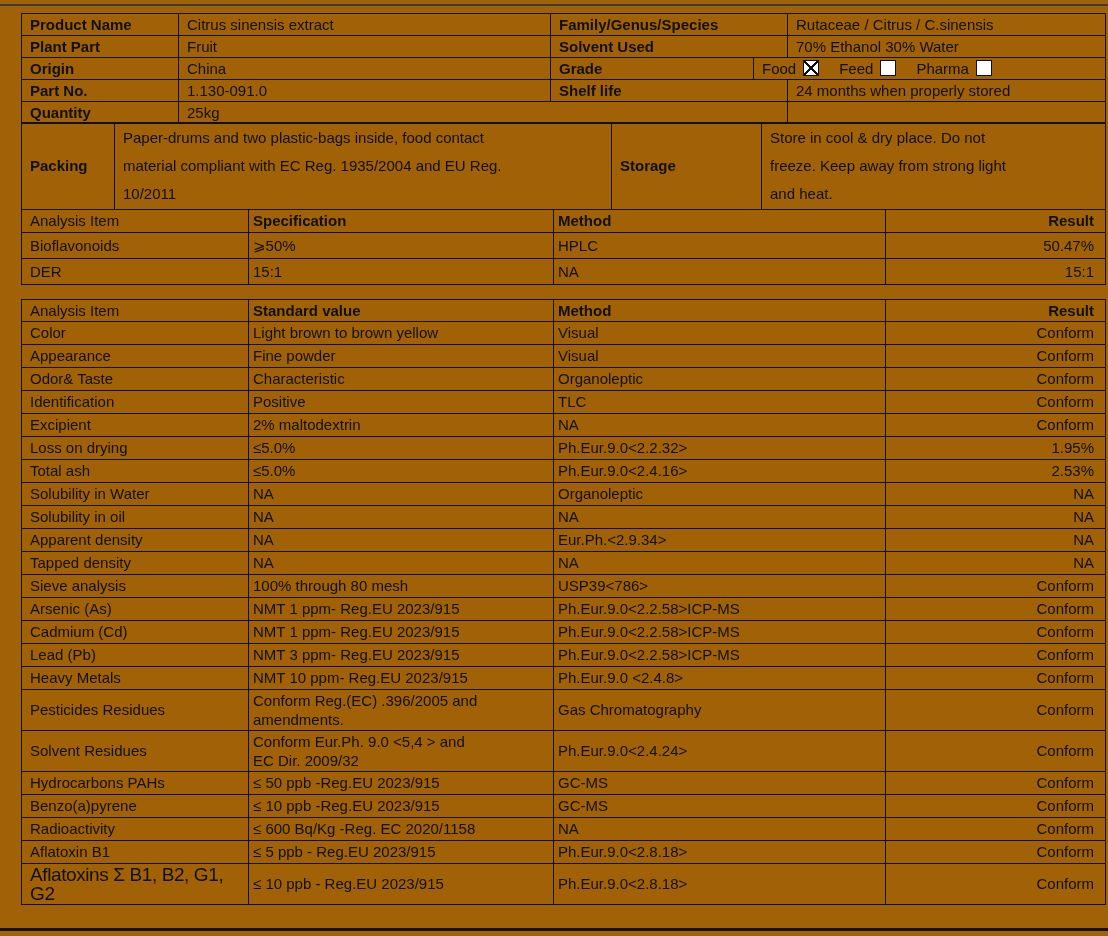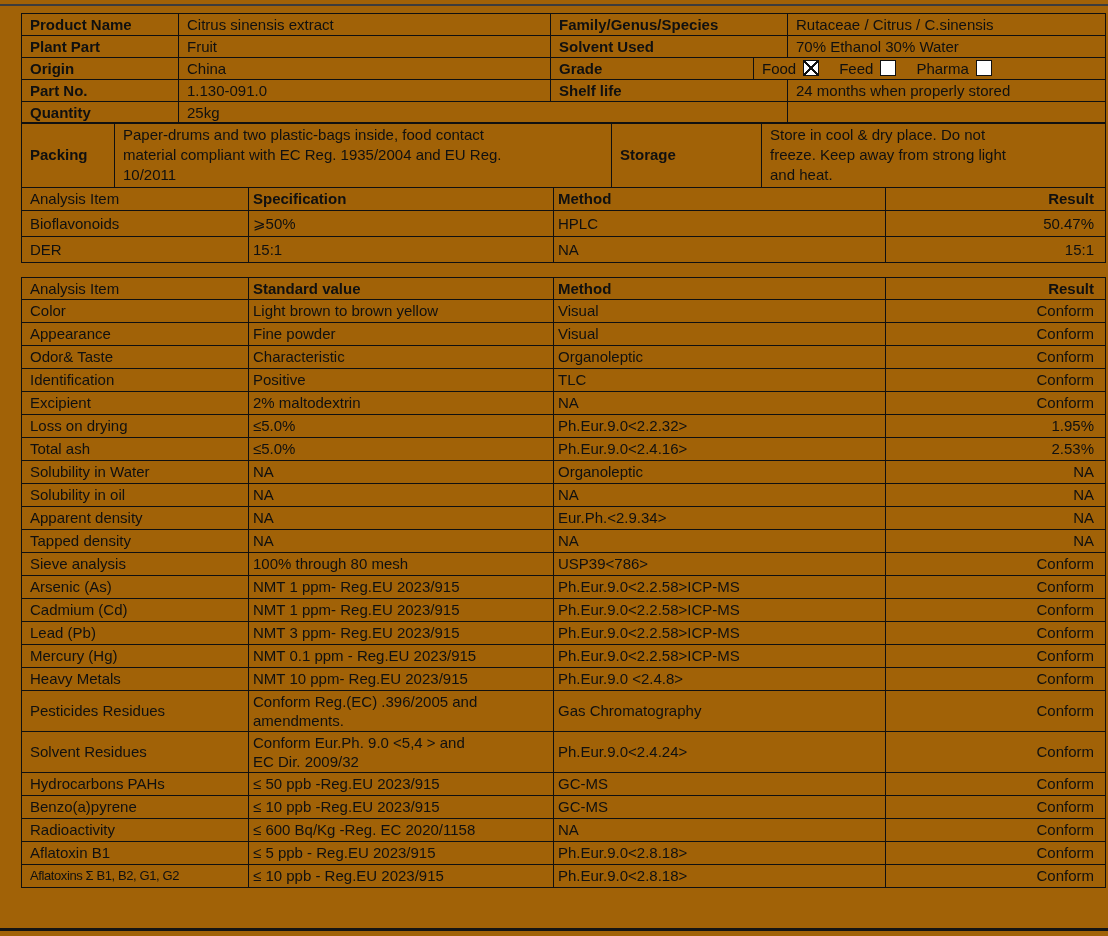--- a/index.html
+++ b/index.html
@@ -20,34 +20,34 @@
     padding:1px 4px;
     overflow:hidden;white-space:pre-line;
     vertical-align:middle;
     text-align:left;
   }
   .lbl{font-weight:bold;padding-left:8px;}
   .val{padding-left:8px;}
 
   .info-table td{height:19px;}
   .packing-table{margin-top:-1.7px;}
-  .packing-table td{height:62px;line-height:20px;}
+  .packing-table td{height:62px;line-height:28px;}
   .analysis-table{margin-top:-1.7px;}
   .analysis-table th{height:20px;}
   .analysis-table td{height:23px;}
   .char-table{margin-top:14px;}
   .char-table th{height:19px;}
   .char-table td{height:20px;}
   .char-table .title-cell{font-weight:bold;font-size:16px;height:21px;padding-left:8px;}
 
   th.c-item,td.c-item{text-align:left;padding-left:8px;font-weight:inherit;}
   th.c-spec,td.c-spec,th.c-method,td.c-method{text-align:left;}
   th.c-result,td.c-result{text-align:right;padding-right:11px;}
   th{font-weight:bold;}
-  td.condensed{font-size:13px;letter-spacing:-0.4px;}
+  td.condensed{font-size:19px;letter-spacing:-0.4px;}
 
   .grade-cell{padding-left:8px;}
   .cb{
     display:inline-block;width:14px;height:14px;
     border:1.8px solid #101010;
     vertical-align:-2px;margin-left:7px;margin-right:20px;
     background-color:#fff;
   }
   .cb.checked{
     background-image:
@@ -256,26 +256,20 @@
             <td class="c-method">Ph.Eur.9.0&lt;2.2.58&gt;ICP-MS</td>
             <td class="c-result">Conform</td>
           </tr>
           <tr>
             <td class="c-item">Lead (Pb)</td>
             <td class="c-spec">NMT 3 ppm- Reg.EU 2023/915</td>
             <td class="c-method">Ph.Eur.9.0&lt;2.2.58&gt;ICP-MS</td>
             <td class="c-result">Conform</td>
           </tr>
           <tr>
-            <td class="c-item">Mercury (Hg)</td>
-            <td class="c-spec">NMT 0.1 ppm - Reg.EU 2023/915</td>
-            <td class="c-method">Ph.Eur.9.0&lt;2.2.58&gt;ICP-MS</td>
-            <td class="c-result">Conform</td>
-          </tr>
-          <tr>
             <td class="c-item">Heavy Metals</td>
             <td class="c-spec">NMT 10 ppm- Reg.EU 2023/915</td>
             <td class="c-method">Ph.Eur.9.0 &lt;2.4.8&gt;</td>
             <td class="c-result">Conform</td>
           </tr>
           <tr>
             <td class="c-item">Pesticides Residues</td>
             <td class="c-spec">Conform Reg.(EC) .396/2005 and
 amendments.</td>
             <td class="c-method">Gas Chromatography</td>

